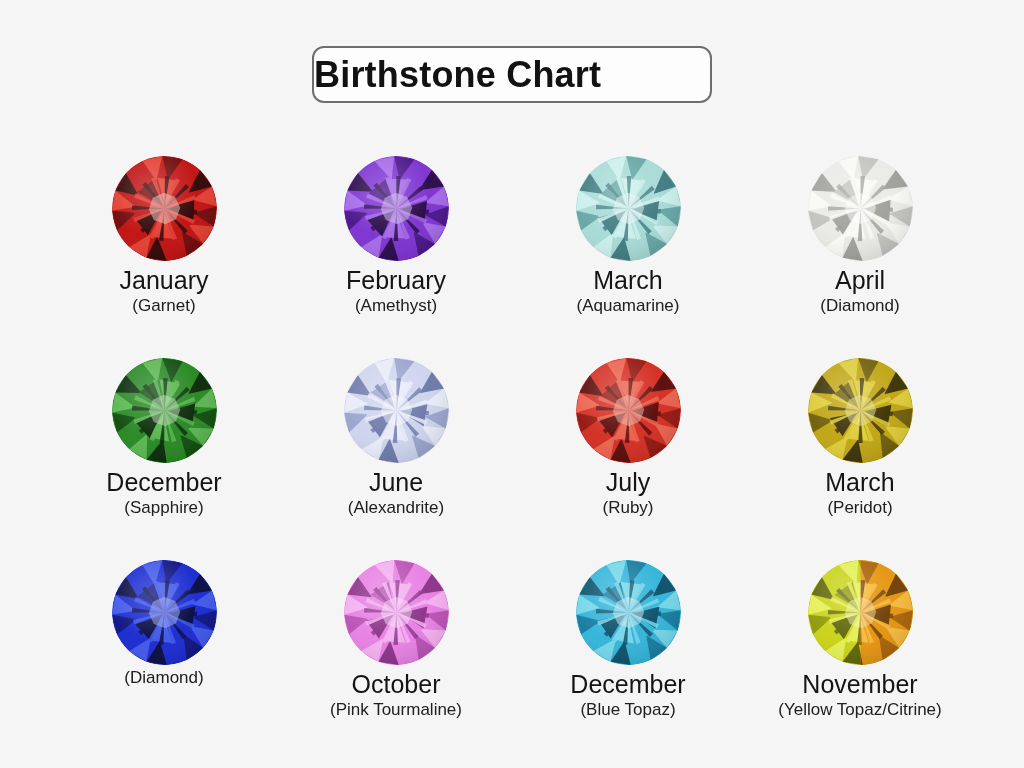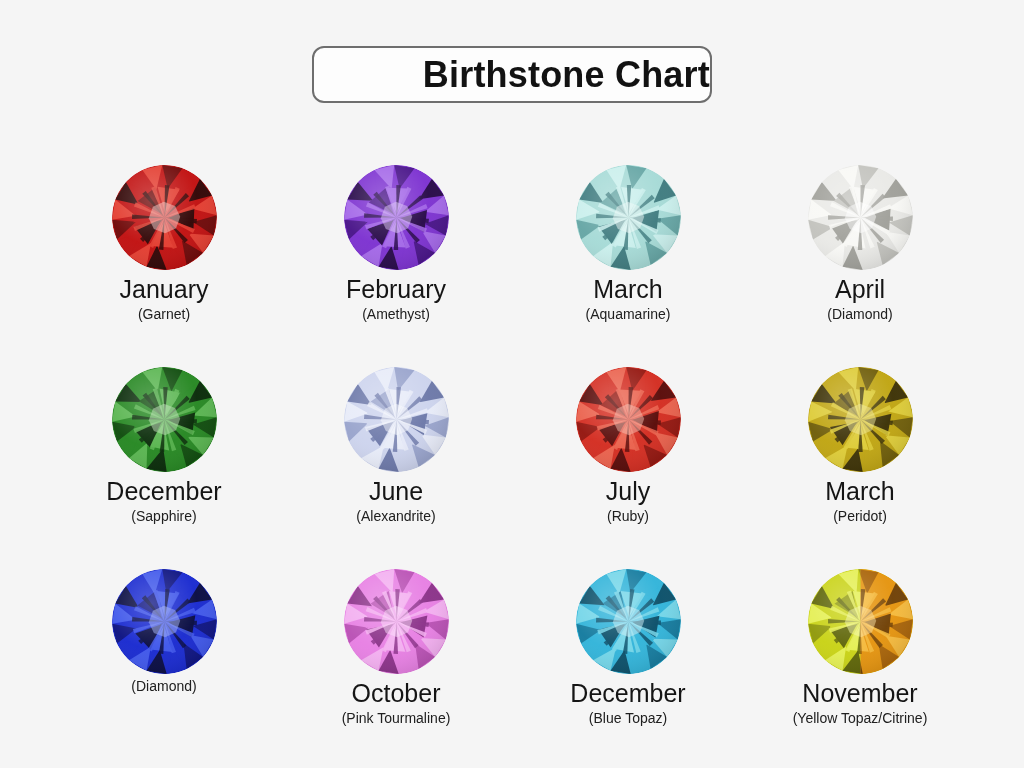--- a/index.html
+++ b/index.html
@@ -7,34 +7,34 @@
     width:1024px;height:768px;
     font-family:"Liberation Sans",sans-serif;
     background:#f5f5f5;
     overflow:hidden;
   }
   .page{position:relative;width:1024px;height:768px;background:#f5f5f5;}
   .title-box{
     position:absolute;left:50%;top:46px;transform:translateX(-50%);
     width:400px;height:57px;box-sizing:border-box;
     background:#fdfdfd;border:2px solid #6e6e6e;border-radius:12px;
-    display:flex;align-items:center;justify-content:flex-end;
+    display:flex;align-items:center;justify-content:flex-start;
   }
   .title{
     margin:0;font-size:36px;font-weight:700;color:#121212;letter-spacing:0.2px;
   }
   .grid{
-    position:absolute;left:48px;top:164px;width:928px;
+    position:absolute;left:48px;top:155px;width:928px;
     display:grid;grid-template-columns:repeat(4,232px);
     grid-template-rows:repeat(3,162px);row-gap:40px;
   }
   .cell{display:flex;flex-direction:column;align-items:center;}
   .gem{display:block;flex:0 0 auto;}
   .month{margin-top:4px;font-size:25px;line-height:28px;color:#151515;}
-  .stone{margin-top:1px;font-size:14px;line-height:21px;color:#202020;}
+  .stone{margin-top:1px;font-size:17px;line-height:21px;color:#202020;}
 </style>
 </head>
 <body>
 
 <div class="page">
   <div class="title-box">
     <h1 class="title">Birthstone Chart</h1>
   </div>
   <div class="grid" id="grid">
       <div class="cell">

